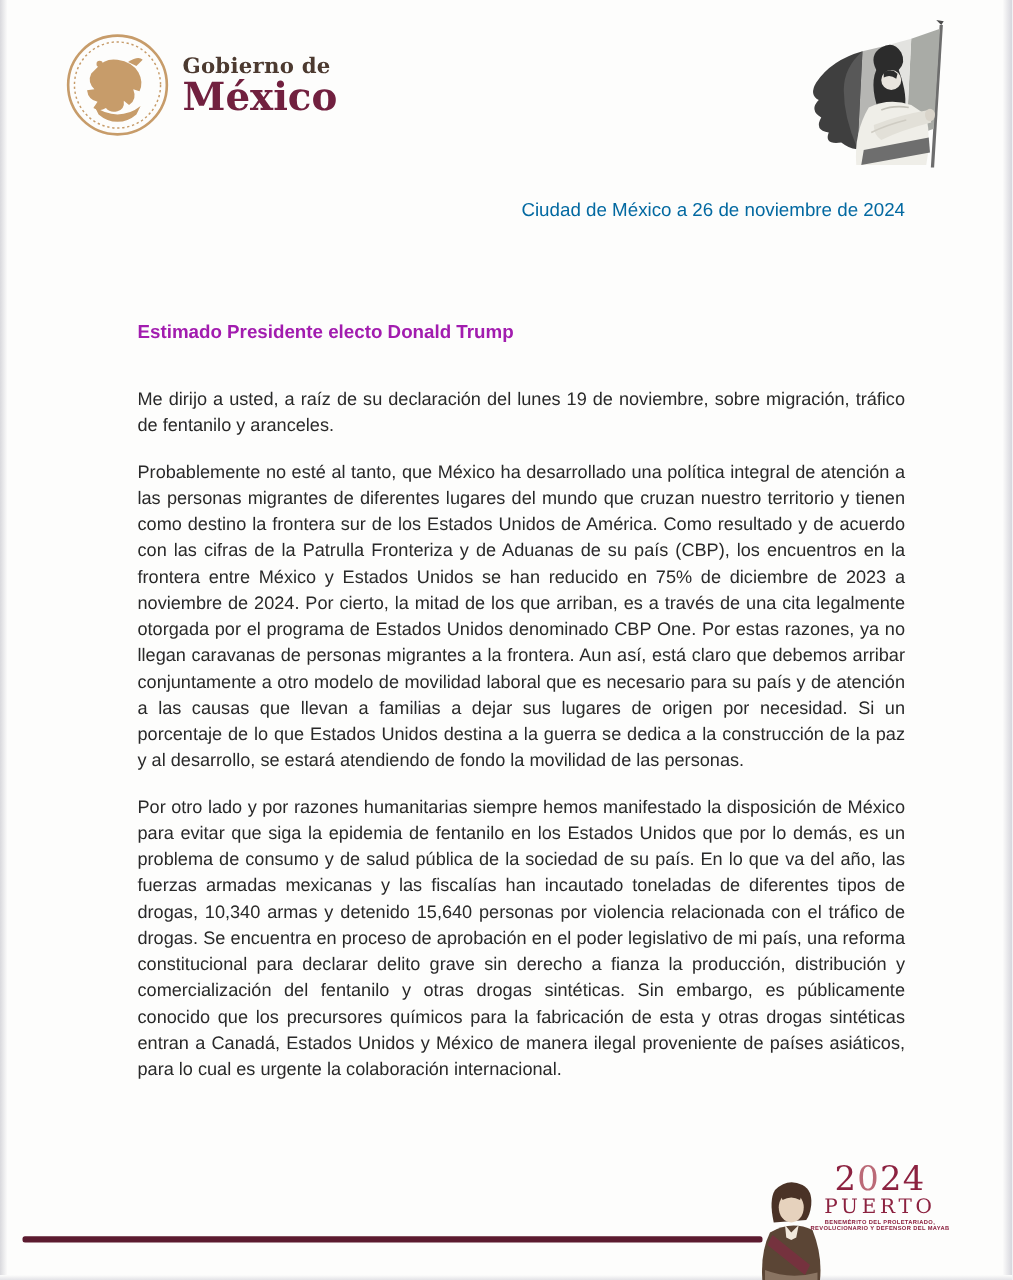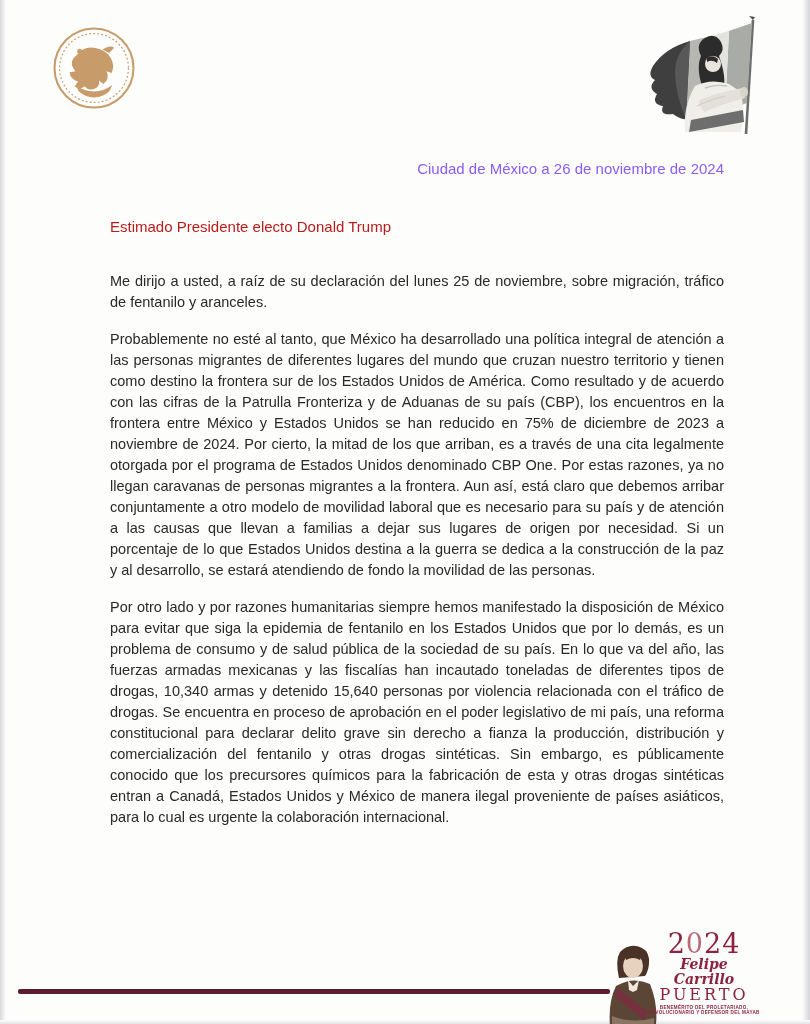--- a/index.html
+++ b/index.html
@@ -15,22 +15,22 @@
   
   .gob-logo{position:absolute;left:52px;top:26px;display:flex;align-items:center;}
   .seal{width:84px;height:84px;}
   .wordmark{margin-left:10px;font-family:"DejaVu Serif","Liberation Serif",serif;font-weight:700;}
   .wordmark .line1{display:block;font-size:17px;color:#4c3a30;letter-spacing:.2px;line-height:18px;}
   .wordmark .line2{display:block;font-size:31px;color:#71203f;line-height:30px;margin-top:1px;}
   .flag-art{position:absolute;left:645px;top:14px;width:132px;height:124px;}
 
   
   .content{position:absolute;left:110px;top:160px;width:614px;color:#282828;}
-  .date{text-align:right;font-size:15px;margin:0 0 41px 0;color:#8b5cf6;}
-  .salutation{font-weight:400;font-size:15px;margin:0 0 36px 0;color:#b91c1c;}
+  .date{text-align:right;font-size:15px;margin:0 0 80px 0;color:#0369a1;}
+  .salutation{font-weight:700;font-size:15px;margin:0 0 36px 0;color:#a21caf;}
   .content p{margin:0 0 16px 0;font-size:14.5px;line-height:21px;text-align:justify;color:#292929;}
 
   
   .rule{position:absolute;left:18px;top:989px;width:592px;height:5px;background:#5c1b2f;border-radius:2px;}
   .year-logo{position:absolute;left:604px;top:928px;width:154px;height:96px;}
   .portrait{position:absolute;left:0px;top:14px;width:56px;height:84px;}
   .year-text{position:absolute;left:44px;top:2px;width:112px;text-align:center;
              font-family:"DejaVu Serif","Liberation Serif",serif;color:#8c2240;}
   .y2024{font-size:27px;font-weight:400;line-height:27px;letter-spacing:1px;}
   .y2024 .zero{color:#bb6a77;}
@@ -49,20 +49,24 @@
 
   <div class="gob-logo">
     <svg class="seal" viewBox="0 0 100 100">
       <circle cx="50" cy="50" r="47" fill="none" stroke="#c79c6a" stroke-width="2.5"></circle>
       <circle cx="50" cy="50" r="41" fill="none" stroke="#c79c6a" stroke-width="1.4" stroke-dasharray="2.2 2.6"></circle>
       <path d="M30 34 q8 -10 20 -8 q14 2 20 12 q5 9 1 18 l-6 -2 q4 10 -4 15 l-5 -4 q1 8 -6 10 q-7 2 -11 -3 q-6 4 -12 0 l4 -6 q-9 -2 -10 -11 l7 -1 q-7 -7 -3 -15 z" fill="#c79c6a"></path>
       <path d="M28 70 q10 8 22 8 q12 0 22 -8 l-4 8 q-8 7 -18 7 q-10 0 -18 -7 z" fill="#c79c6a"></path>
       <circle cx="33" cy="30" r="3" fill="#c79c6a"></circle>
       <path d="M60 28 q10 -6 14 -2 l-6 6 z" fill="#c79c6a"></path>
     </svg>
+    <div class="wordmark">
+      <span class="line1">Gobierno de</span>
+      <span class="line2">México</span>
+    </div>
   </div>
 
   <svg class="flag-art" viewBox="0 0 132 124">
     <path d="M108 6 L101 120" stroke="#6d6d6d" stroke-width="2.6" fill="none"></path>
     <path d="M108 6 L104 2 L110 3 Z" fill="#4c4c4c"></path>
     <polygon points="107,9 84,17 80,97 102,89" fill="#a9aba6"></polygon>
     <polygon points="84,17 62,23 58,101 80,97" fill="#e3e3e0"></polygon>
     <polygon points="62,23 45,27 41,105 58,101" fill="#b6b6b3"></polygon>
     <path d="M45 27 Q20 34 8 52 Q2 62 10 66 Q2 74 12 80 Q6 90 18 92 Q14 102 28 100 Q36 106 41 105 Z" fill="#3f3f3f"></path>
     <path d="M45 27 Q30 40 30 58 Q30 80 41 105 L45 27 Z" fill="#585858"></path>
@@ -73,37 +77,36 @@
     <path d="M54 86 Q74 78 98 74 L100 84 Q76 90 60 98 Q54 94 54 86 Z" fill="#e2e0d8"></path>
     <path d="M46 106 L98 96 L99 108 L44 118 Z" fill="#6e6e6e"></path>
     <ellipse cx="99" cy="78" rx="4" ry="5" fill="#d9d4ca"></ellipse>
     <path d="M60 74 q10 -4 22 -2" stroke="#c3c1b8" stroke-width="1.4" fill="none"></path>
     <path d="M52 92 q12 -6 28 -10" stroke="#cfccc3" stroke-width="1.2" fill="none"></path>
   </svg>
 
   <div class="content">
     <div class="date">Ciudad de México a 26 de noviembre de 2024</div>
     <div class="salutation">Estimado Presidente electo Donald Trump</div>
-    <p>Me dirijo a usted, a raíz de su declaración del lunes 25 de noviembre, sobre migración, tráfico de fentanilo y aranceles.</p>
+    <p>Me dirijo a usted, a raíz de su declaración del lunes 19 de noviembre, sobre migración, tráfico de fentanilo y aranceles.</p>
     <p>Probablemente no esté al tanto, que México ha desarrollado una política integral de atención a las personas migrantes de diferentes lugares del mundo que cruzan nuestro territorio y tienen como destino la frontera sur de los Estados Unidos de América. Como resultado y de acuerdo con las cifras de la Patrulla Fronteriza y de Aduanas de su país (CBP), los encuentros en la frontera entre México y Estados Unidos se han reducido en 75% de diciembre de 2023 a noviembre de 2024. Por cierto, la mitad de los que arriban, es a través de una cita legalmente otorgada por el programa de Estados Unidos denominado CBP One. Por estas razones, ya no llegan caravanas de personas migrantes a la frontera. Aun así, está claro que debemos arribar conjuntamente a otro modelo de movilidad laboral que es necesario para su país y de atención a las causas que llevan a familias a dejar sus lugares de origen por necesidad. Si un porcentaje de lo que Estados Unidos destina a la guerra se dedica a la construcción de la paz y al desarrollo, se estará atendiendo de fondo la movilidad de las personas.</p>
     <p>Por otro lado y por razones humanitarias siempre hemos manifestado la disposición de México para evitar que siga la epidemia de fentanilo en los Estados Unidos que por lo demás, es un problema de consumo y de salud pública de la sociedad de su país. En lo que va del año, las fuerzas armadas mexicanas y las fiscalías han incautado toneladas de diferentes tipos de drogas, 10,340 armas y detenido 15,640 personas por violencia relacionada con el tráfico de drogas. Se encuentra en proceso de aprobación en el poder legislativo de mi país, una reforma constitucional para declarar delito grave sin derecho a fianza la producción, distribución y comercialización del fentanilo y otras drogas sintéticas. Sin embargo, es públicamente conocido que los precursores químicos para la fabricación de esta y otras drogas sintéticas entran a Canadá, Estados Unidos y México de manera ilegal proveniente de países asiáticos, para lo cual es urgente la colaboración internacional.</p>
   </div>
 
   <div class="rule"></div>
 
   <div class="year-logo">
     <svg class="portrait" viewBox="0 0 56 84">
       <path d="M16 10 q10 -10 22 -4 q8 4 7 16 q-1 8 -4 12 l-26 2 q-4 -18 1 -26 z" fill="#4a3226"></path>
       <ellipse cx="29" cy="24" rx="10" ry="12" fill="#e6d2bd"></ellipse>
       <path d="M20 12 q9 -6 18 0 l-2 6 q-7 -4 -14 0 z" fill="#4a3226"></path>
       <path d="M12 44 q17 -10 34 -2 q8 20 6 40 l-46 2 q-2 -24 6 -40 z" fill="#5b4535"></path>
       <path d="M24 38 l5 6 l6 -6 l-2 10 l-4 2 l-4 -2 Z" fill="#f1e8dc"></path>
       <path d="M14 46 L44 70 L40 78 L10 54 Z" fill="#7a2f3f" opacity="0.85"></path>
       <path d="M8 74 q20 8 42 2 l0 8 l-42 0 z" fill="#8a7462"></path>
     </svg>
     <div class="year-text">
       <div class="y2024"><span>2</span><span class="zero">0</span><span>24</span></div>
-      <div class="carrillo">Felipe Carrillo</div>
       <div class="puerto">PUERTO</div>
       <div class="fineprint">BENEMÉRITO DEL PROLETARIADO, REVOLUCIONARIO Y DEFENSOR DEL MAYAB</div>
     </div>
   </div>
 </div>
 
 </body></html>

